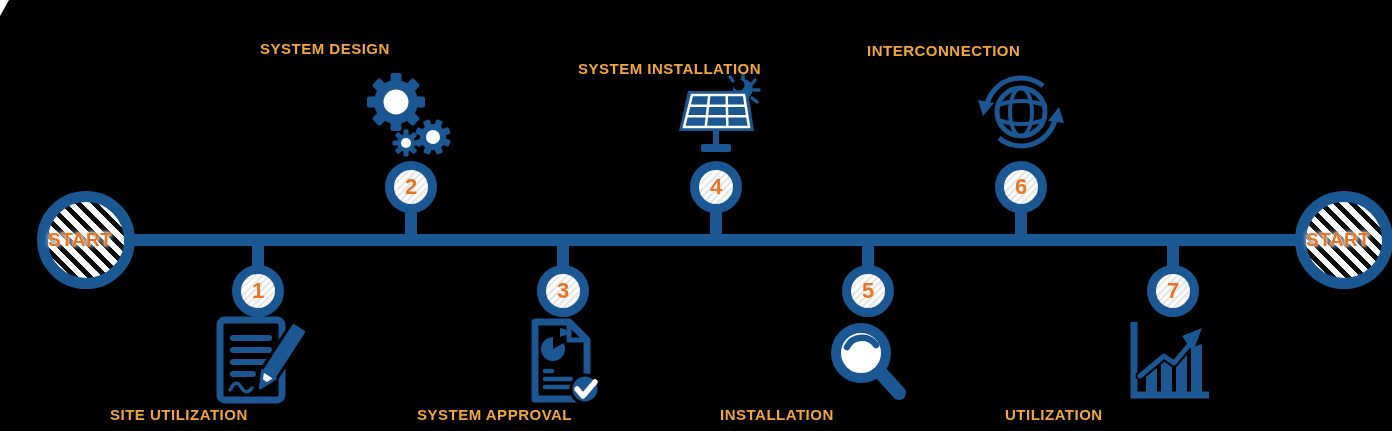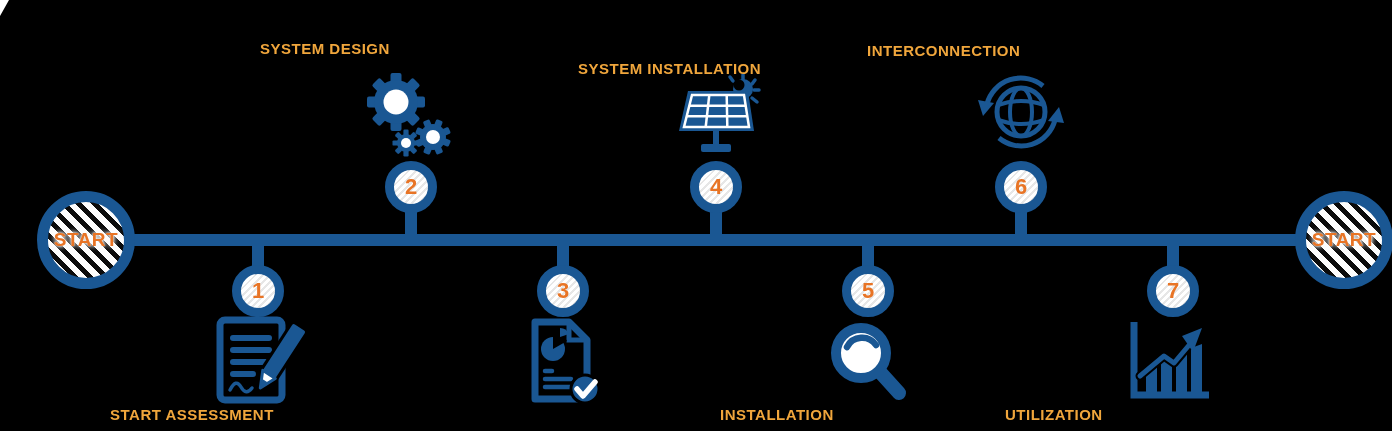--- a/index.html
+++ b/index.html
@@ -18,21 +18,21 @@
     clip-path:polygon(0 0,100% 0,0 100%);
   }
   .tl-line{position:absolute;left:86px;top:234px;width:1258px;height:12px;background:var(--blue);z-index:1;}
   .stem{position:absolute;width:12px;background:var(--blue);z-index:1;}
   .stem.up{top:206px;height:34px;}
   .stem.down{top:240px;height:32px;}
 
   .terminal{
     position:absolute;width:76px;height:76px;border:11px solid var(--blue);border-radius:50%;
     background:repeating-linear-gradient(45deg,#fdfdfd 0 6px,#0b0b0b 6px 11px);
-    display:flex;align-items:center;justify-content:center;z-index:4;
+    display:flex;align-items:center;justify-content:flex-start;z-index:4;
   }
   .terminal span{
     color:var(--orange);font-weight:bold;font-size:19px;letter-spacing:.5px;
     text-shadow:0 0 4px #fff,0 0 2px #fff,0 0 6px #fff;
   }
   .terminal.start{left:37px;top:191px;}
   .terminal.finish{left:1295px;top:191px;}
 
   .node{
     position:absolute;width:34px;height:34px;border:9px solid var(--blue);border-radius:50%;
@@ -107,22 +107,23 @@
   <div class="node n5">
       <span>5</span>
     </div>
   <div class="node n6">
       <span>6</span>
     </div>
   <div class="node n7">
       <span>7</span>
     </div>
 
-  <div class="label lb-site">START ASSESSMENT</div>
+  <div class="label lb-site">SITE UTILIZATION</div>
   <div class="label lb-design">SYSTEM DESIGN</div>
+  <div class="label lb-approval">SYSTEM APPROVAL</div>
   <div class="label lb-install">SYSTEM INSTALLATION</div>
   <div class="label lb-comm">INSTALLATION</div>
   <div class="label lb-util">UTILIZATION</div>
   <div class="label lb-inter">INTERCONNECTION</div>
 
   <div class="icon ic-docpen">
     <svg width="100" height="95" viewBox="0 0 100 95">
       <rect x="10" y="8" width="62" height="80" rx="5" fill="none" stroke="currentColor" stroke-width="7"></rect>
       <g stroke="currentColor" stroke-width="6" stroke-linecap="round">
         <line x1="23" y1="26" x2="59" y2="26"></line>

